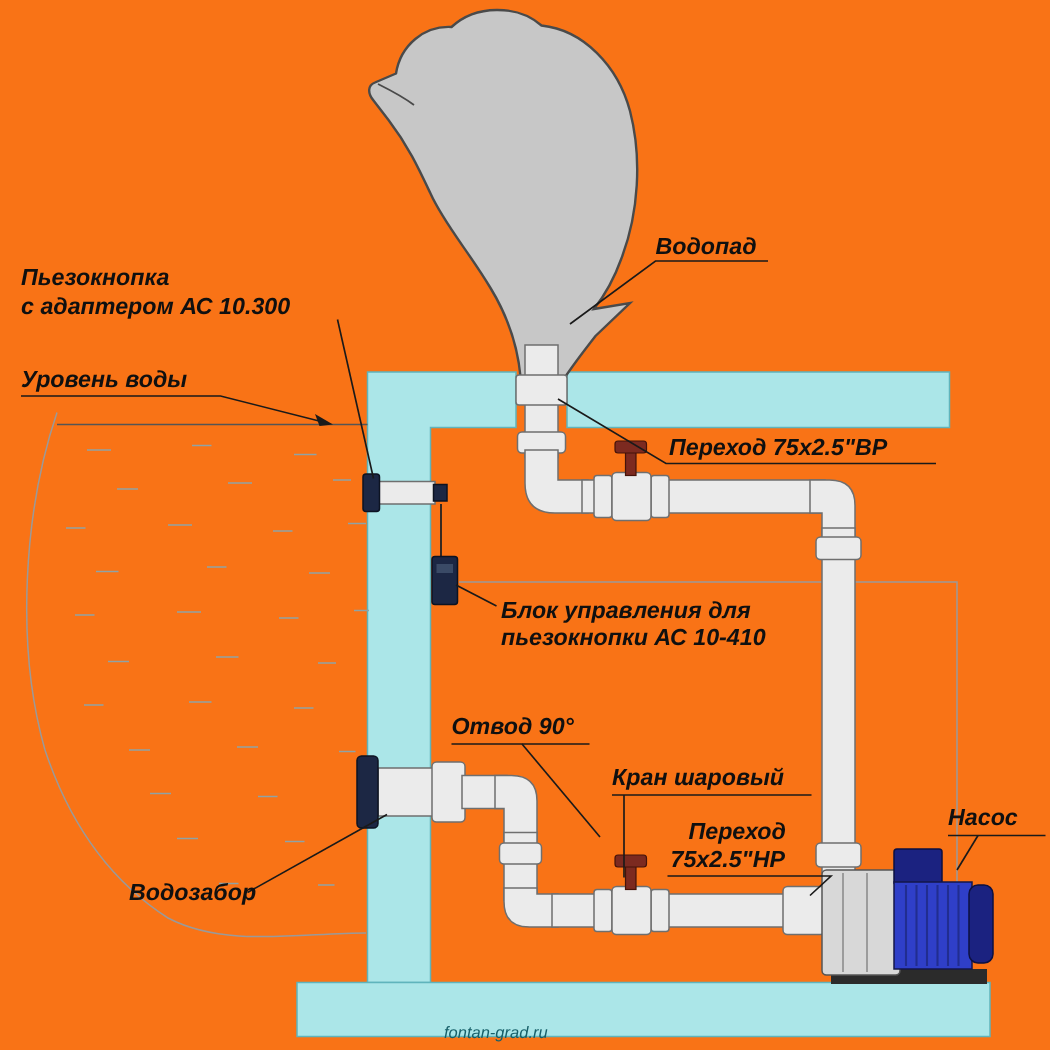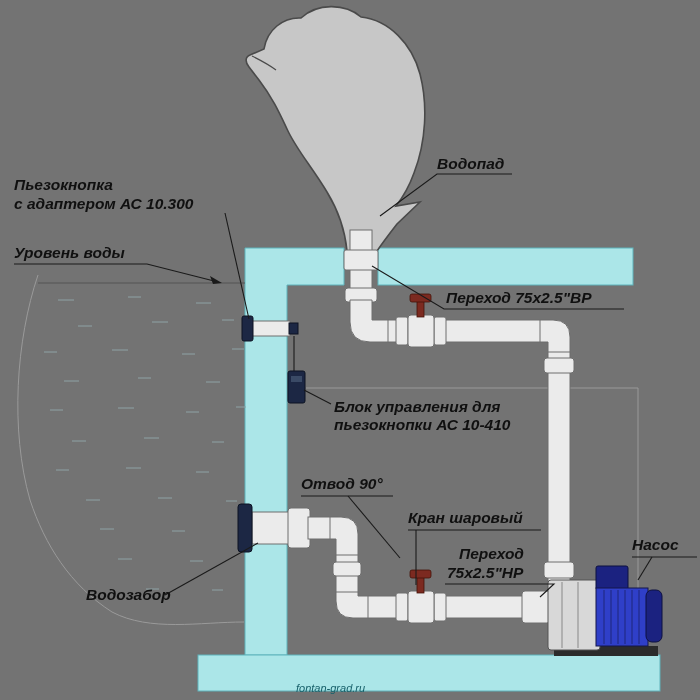--- a/index.html
+++ b/index.html
@@ -1,16 +1,16 @@
 <!DOCTYPE html>
 <html style="--pool: #abe6e8; --pool-stroke: #5fb4bc; --pipe: #ebebeb; --pipe-stroke: #6f6f6f; --sculpture: #c7c7c7; --sculpture-stroke: #4a4a4a; --valve-handle: #7c2a20; --pump-motor: #2f3fc8; --pump-motor-dark: #1b2280; --dark-fitting: #1c2744; --label-color: #101010;"><head>
 <meta charset="utf-8">
 <style>
   html,body{margin:0;padding:0;background:#fff;}
-  #stage{width:700px;height:700px;position:relative;background:#737373;font-family:"Liberation Sans",sans-serif;text-decoration:underline;}
+  #stage{width:700px;height:700px;position:relative;background:#f97316;font-family:"Liberation Sans",sans-serif;text-decoration:underline;}
   svg{display:block}
   .pool{fill:var(--pool);stroke:var(--pool-stroke);stroke-width:1}
   .pipe{fill:var(--pipe);stroke:var(--pipe-stroke);stroke-width:1}
   .sculpture{fill:var(--sculpture);stroke:var(--sculpture-stroke);stroke-width:1.6}
   .handle{fill:var(--valve-handle);stroke:#451309;stroke-width:.8}
   .darkfit{fill:var(--dark-fitting);stroke:#0c1322;stroke-width:1}
   .motor{fill:var(--pump-motor);stroke:#14174a;stroke-width:1}
   .motordark{fill:var(--pump-motor-dark);stroke:#0d1040;stroke-width:1}
   .pumphead{fill:#d8d8d8;stroke:#555;stroke-width:1}
   .leader{stroke:#1a1a1a;stroke-width:1.1;fill:none}

